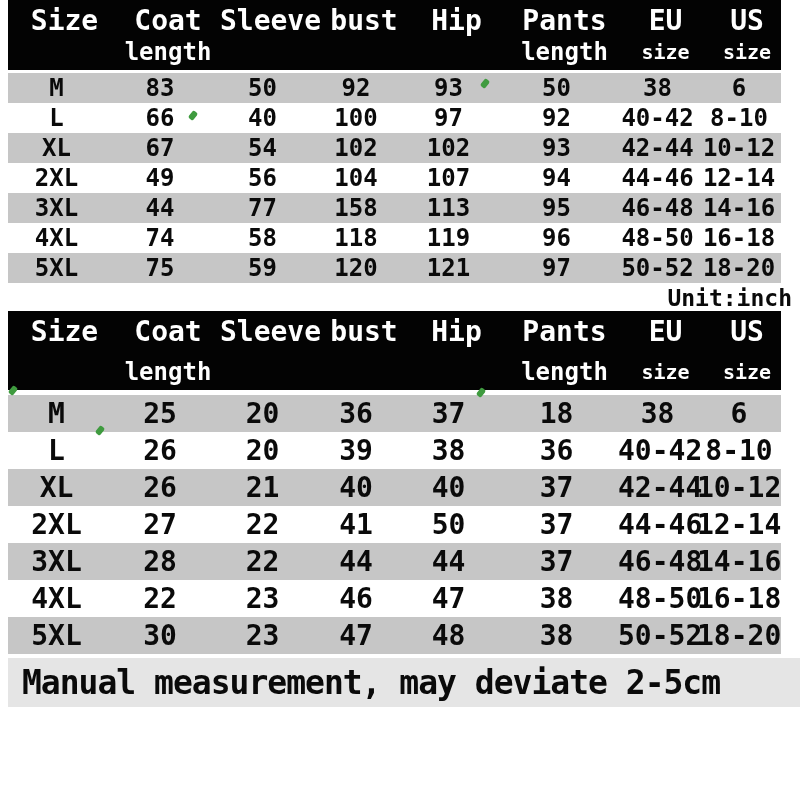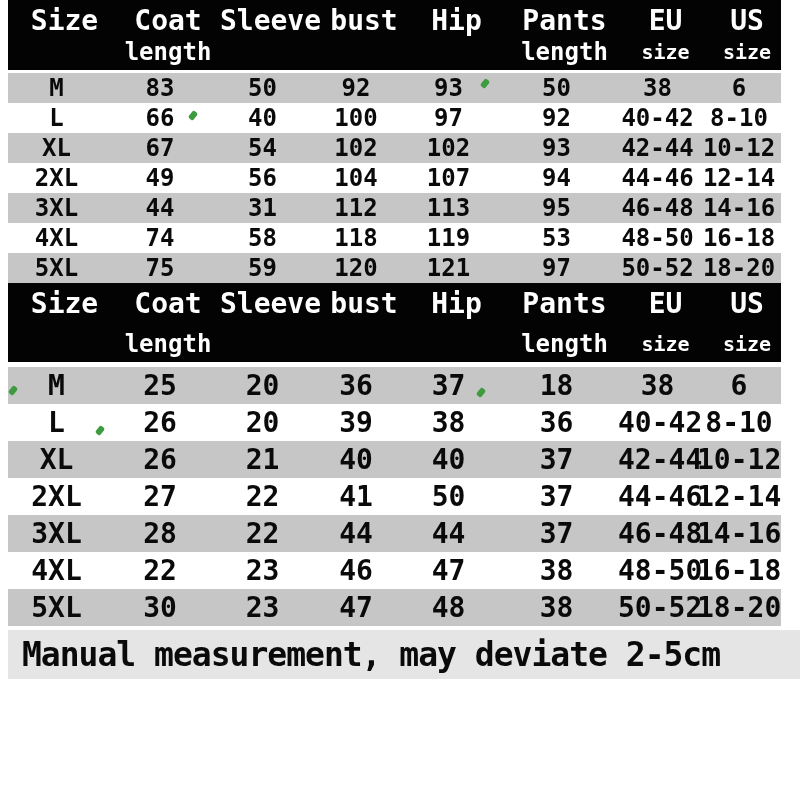--- a/index.html
+++ b/index.html
@@ -204,50 +204,51 @@
           <td>56</td>
           <td>104</td>
           <td>107</td>
           <td>94</td>
           <td>44-46</td>
           <td>12-14</td>
         </tr>
         <tr>
           <th>3XL</th>
           <td>44</td>
-          <td>31</td>
-          <td>112</td>
+          <td>77</td>
+          <td>158</td>
           <td>113</td>
           <td>95</td>
           <td>46-48</td>
           <td>14-16</td>
         </tr>
         <tr>
           <th>4XL</th>
           <td>74</td>
           <td>58</td>
           <td>118</td>
           <td>119</td>
-          <td>53</td>
+          <td>96</td>
           <td>48-50</td>
           <td>16-18</td>
         </tr>
         <tr>
           <th>5XL</th>
           <td>75</td>
           <td>59</td>
           <td>120</td>
           <td>121</td>
           <td>97</td>
           <td>50-52</td>
           <td>18-20</td>
         </tr>
       </tbody>
   </table>
 
+  <div class="unit-label inch">Unit:inch</div>
 
   <table class="size-table inch">
     <colgroup>
       <col class="c-size">
         <col class="c-coat">
         <col class="c-sleeve">
         <col class="c-bust">
       <col class="c-hip">
         <col class="c-pants">
         <col class="c-eu">

